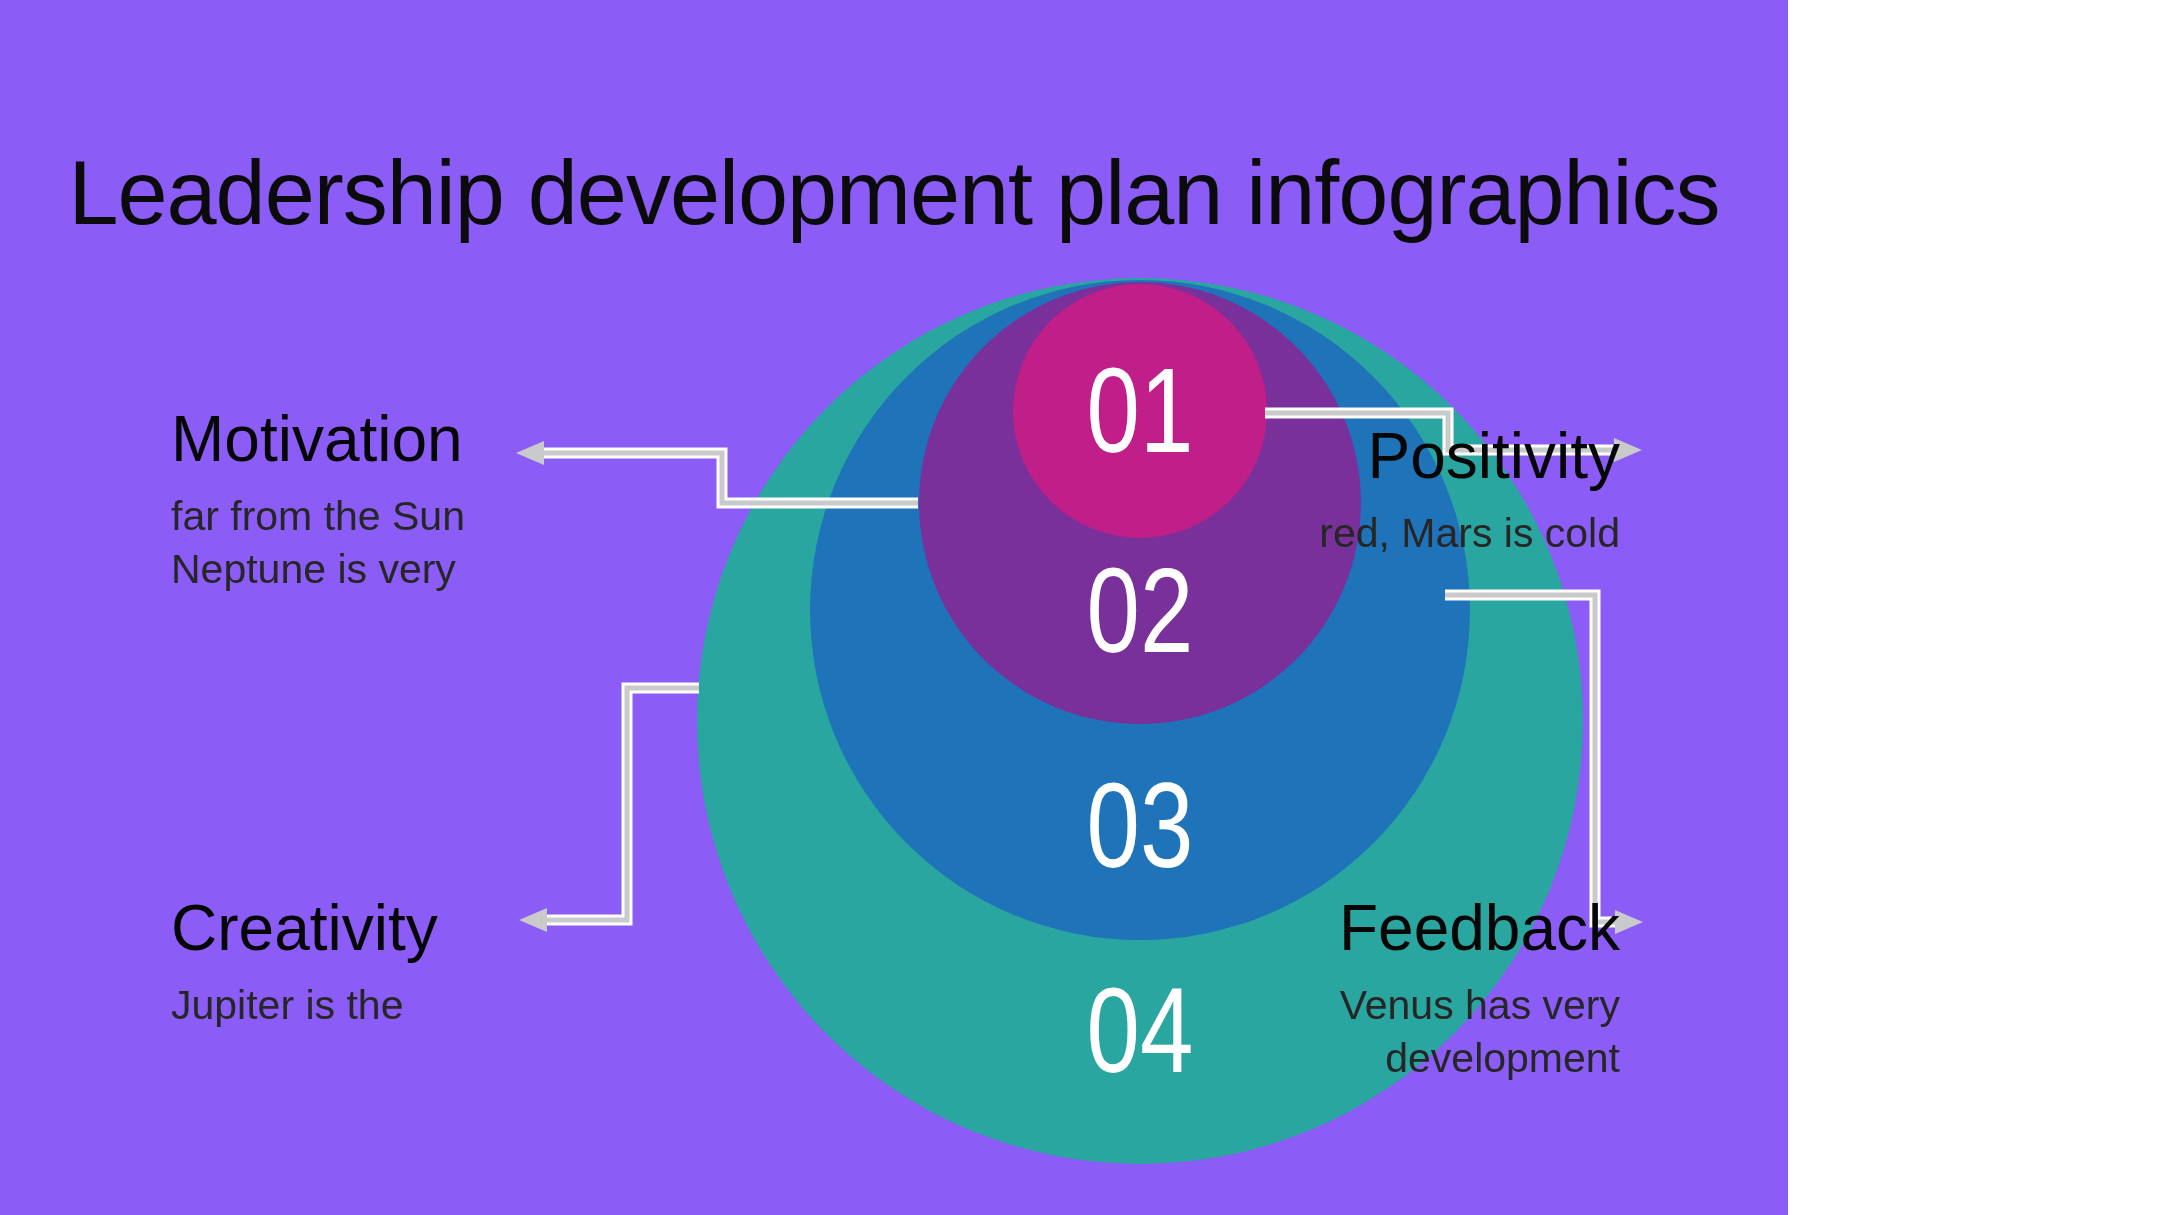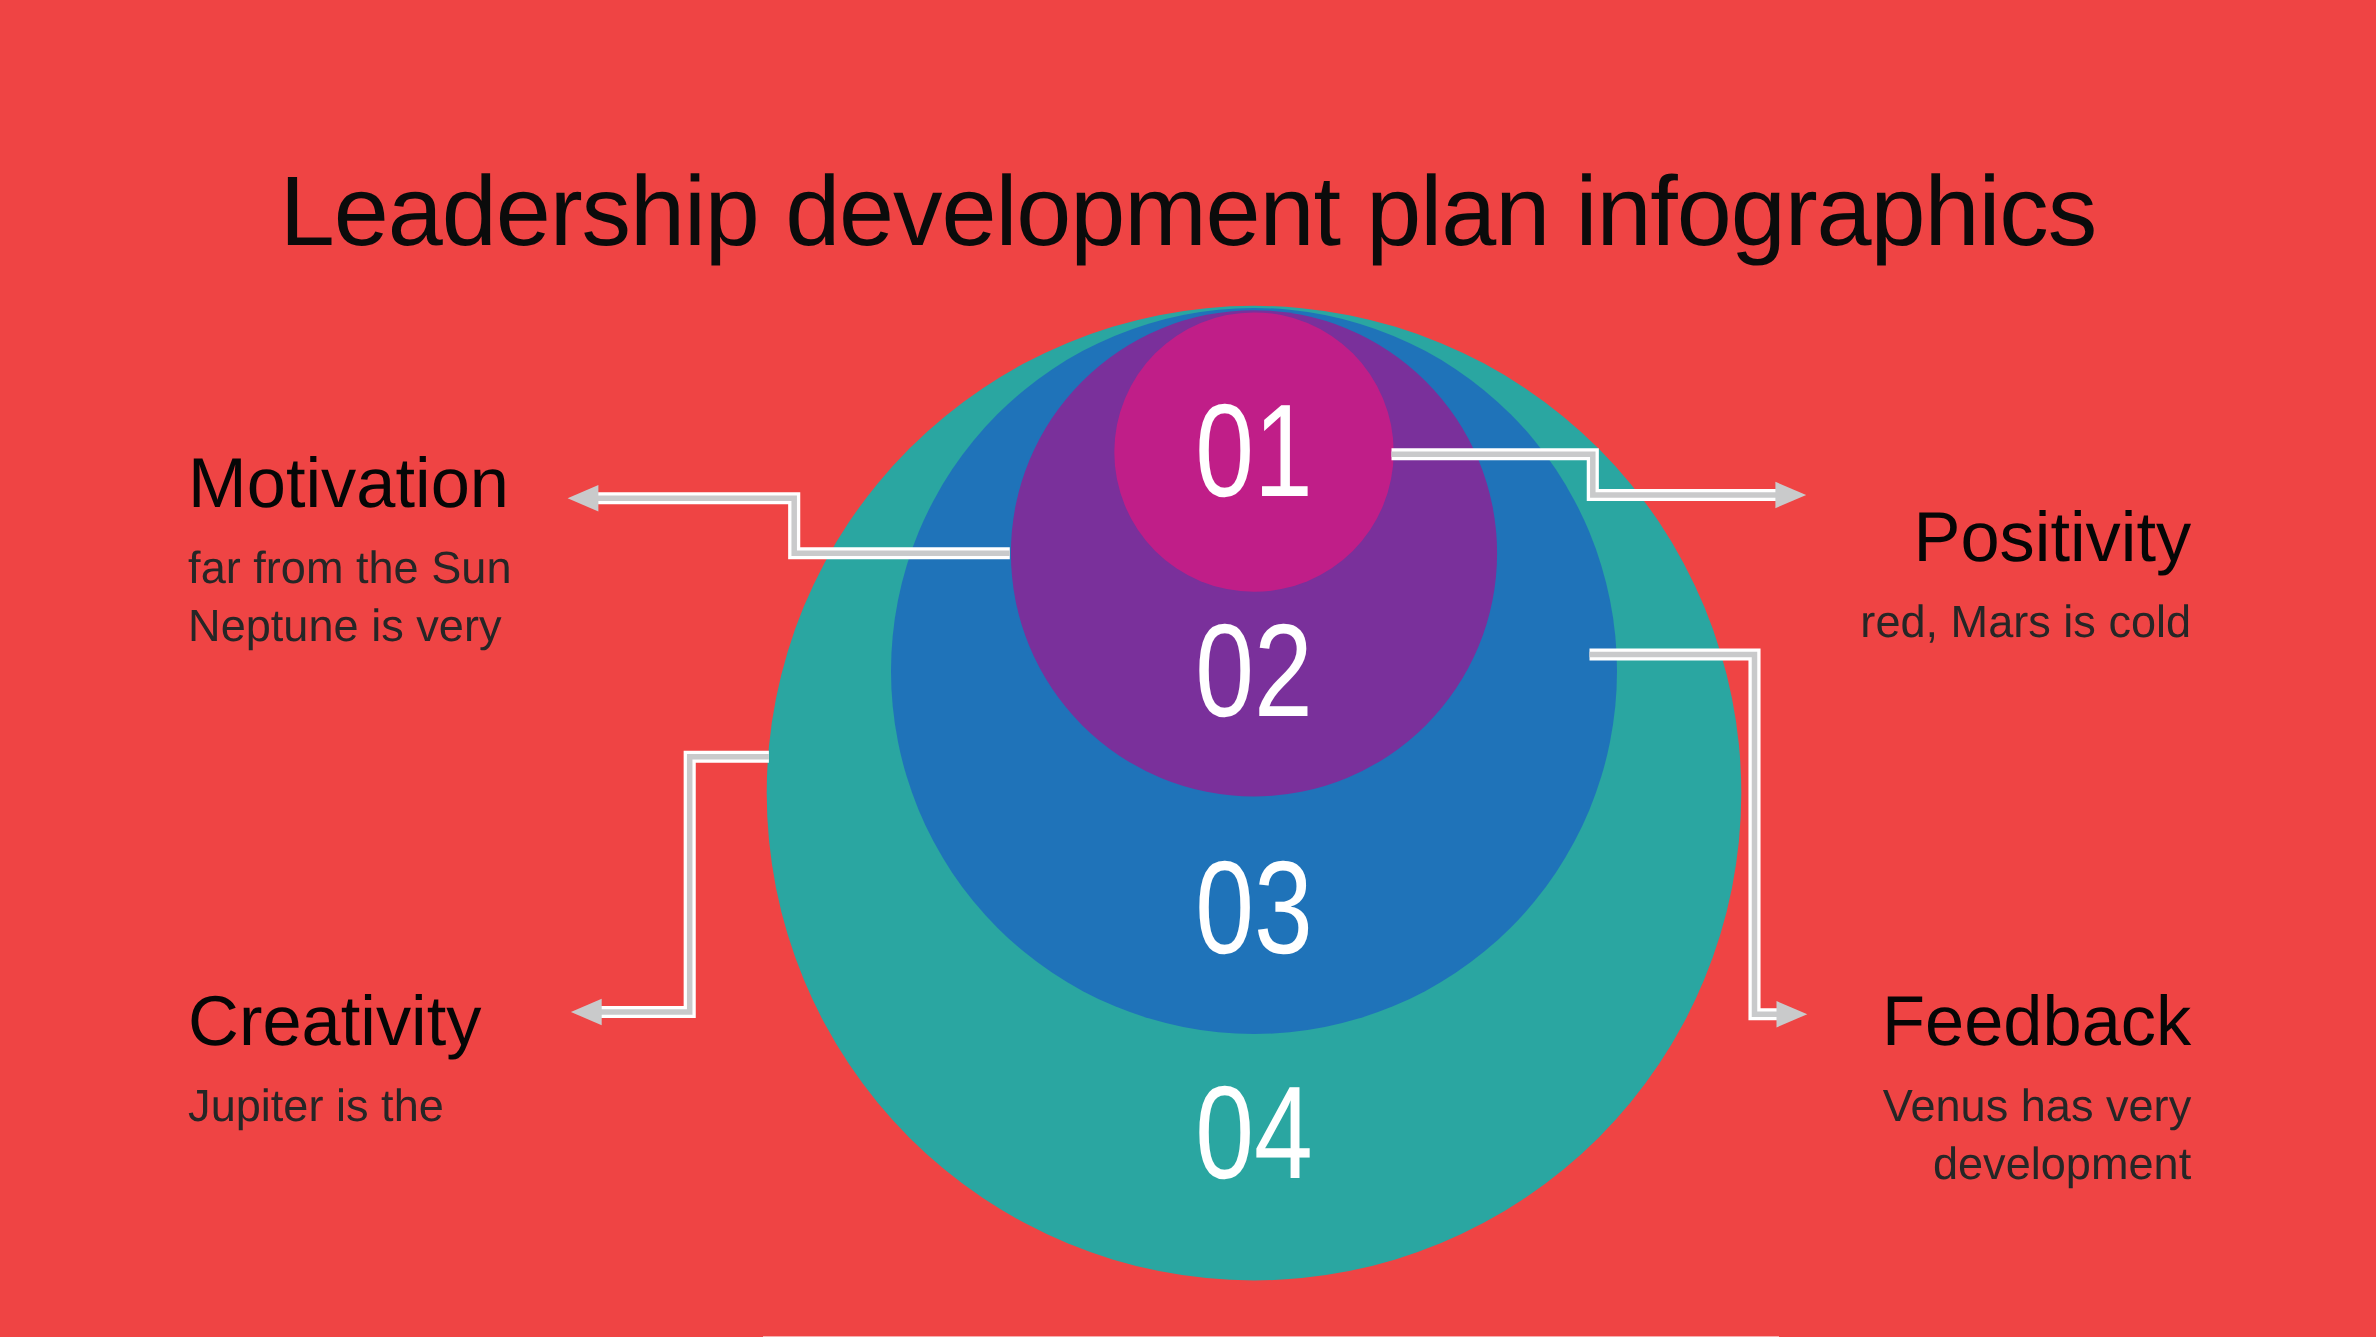--- a/index.html
+++ b/index.html
@@ -1,19 +1,19 @@
 <!DOCTYPE html>
 <html><head>
 <meta charset="utf-8">
 <style>
   html,body{margin:0;padding:0;background:#ffffff;}
   .slide{
     position:relative;
-    width:2160px;height:1215px;
-    background:#ef4444;
+    width:1788px;height:1215px;
+    background:#8b5cf6;
     overflow:hidden;
     font-family:"Liberation Sans", sans-serif;
   }
   .title{
     position:absolute;
     left:0;right:0;top:148px;
     margin:0;
     text-align:center;
     font-size:90px;
     font-weight:400;
@@ -56,21 +56,21 @@
   }
   .label .desc{
     margin-top:16px;
     font-size:41px;
     font-weight:400;
     line-height:53px;
     color:#262626;
     white-space:nowrap;
   }
   .pos-tl{left:171px;top:404px;text-align:left;}
-  .pos-tr{right:168px;top:421px;text-align:right;margin-top:32px;}
+  .pos-tr{right:168px;top:421px;text-align:right;}
   .pos-bl{left:171px;top:893px;text-align:left;}
   .pos-br{right:168px;top:893px;text-align:right;}
 </style>
 </head>
 <body>
 
 <div class="slide">
 
   <h1 class="title">Leadership development plan infographics</h1>
 

